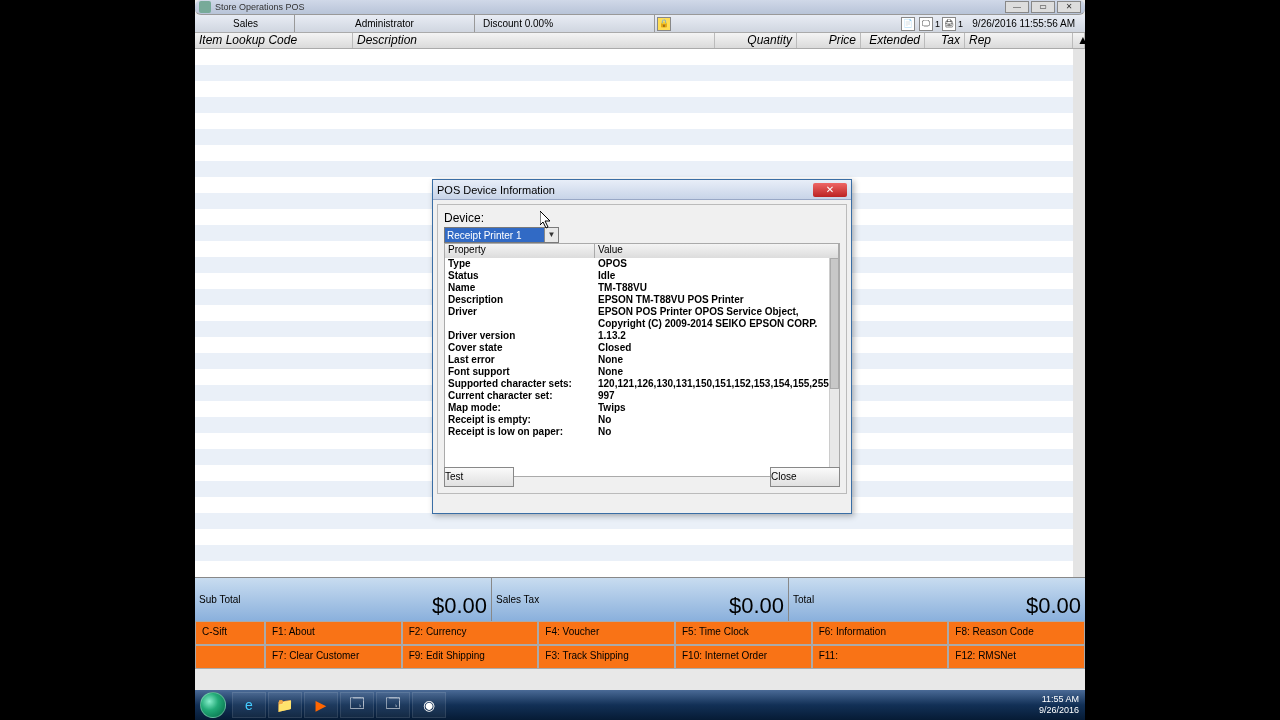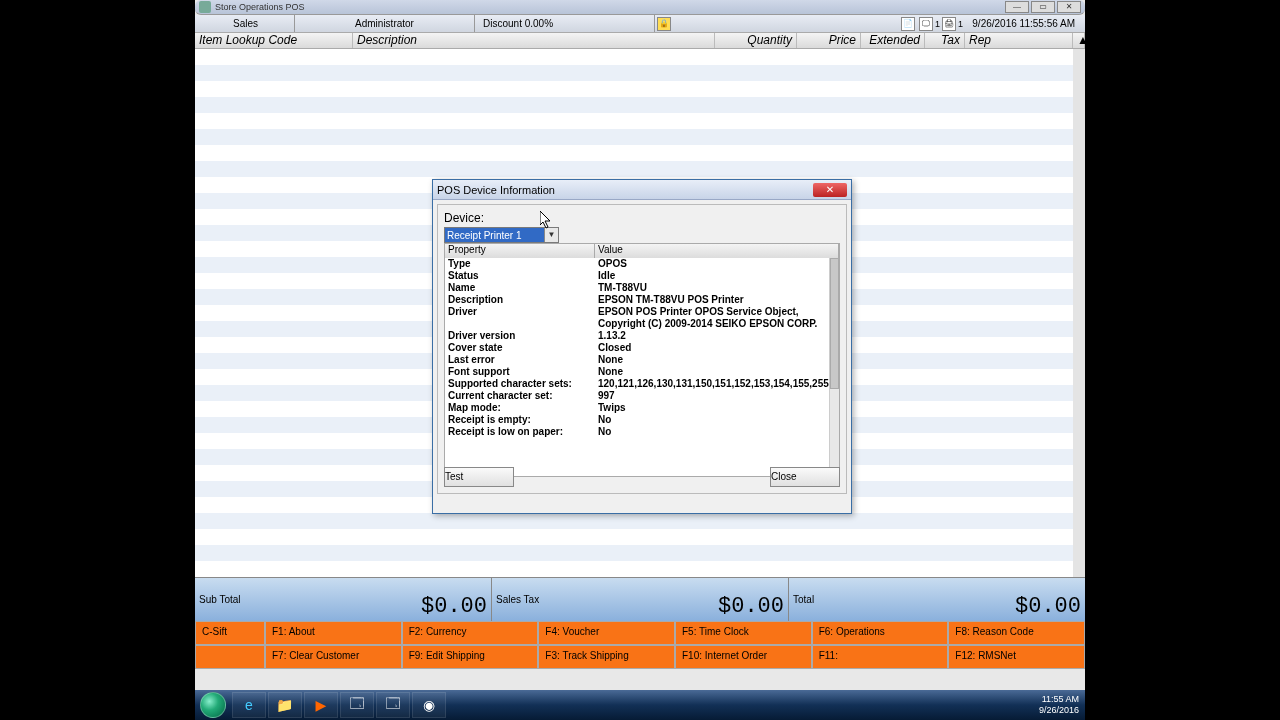--- a/index.html
+++ b/index.html
@@ -110,21 +110,21 @@
     background: linear-gradient(#c8dcf0, #8ab0dc);
     border-right: 1px solid #888;
     position: relative;
     color: #000;
   }
   .bottom-box .lbl {
     position:absolute; top:2px; left:4px; font-size:10px;margin-top:14px;
   }
   .bottom-box .val {
     position:absolute; bottom:2px; right:4px;
-    font-size: 22px; font-family: Liberation Mono, monospace;
+    font-size: 22px; font-family: Liberation Sans, sans-serif;
   }
   .fkeys {
     display: flex;
     flex-direction: column;
   }
   .fkey-row {
     display: flex;
     height: 24px;
   }
   .fkey {
@@ -336,21 +336,21 @@
     </div>
   </div>
 
   <div class="fkeys">
     <div class="fkey-row">
       <div class="fkey" style="min-width:70px;flex:0 0 70px">C-Sift</div>
       <div class="fkey">F1: About</div>
       <div class="fkey">F2: Currency</div>
       <div class="fkey">F4: Voucher</div>
       <div class="fkey">F5: Time Clock</div>
-      <div class="fkey">F6: Operations</div>
+      <div class="fkey">F6: Information</div>
       <div class="fkey">F8: Reason Code</div>
     </div>
     <div class="fkey-row">
       <div class="fkey" style="min-width:70px;flex:0 0 70px"></div>
       <div class="fkey">F7: Clear Customer</div>
       <div class="fkey">F9: Edit Shipping</div>
       <div class="fkey">F3: Track Shipping</div>
       <div class="fkey">F10: Internet Order</div>
       <div class="fkey">F11:</div>
       <div class="fkey">F12: RMSNet</div>

